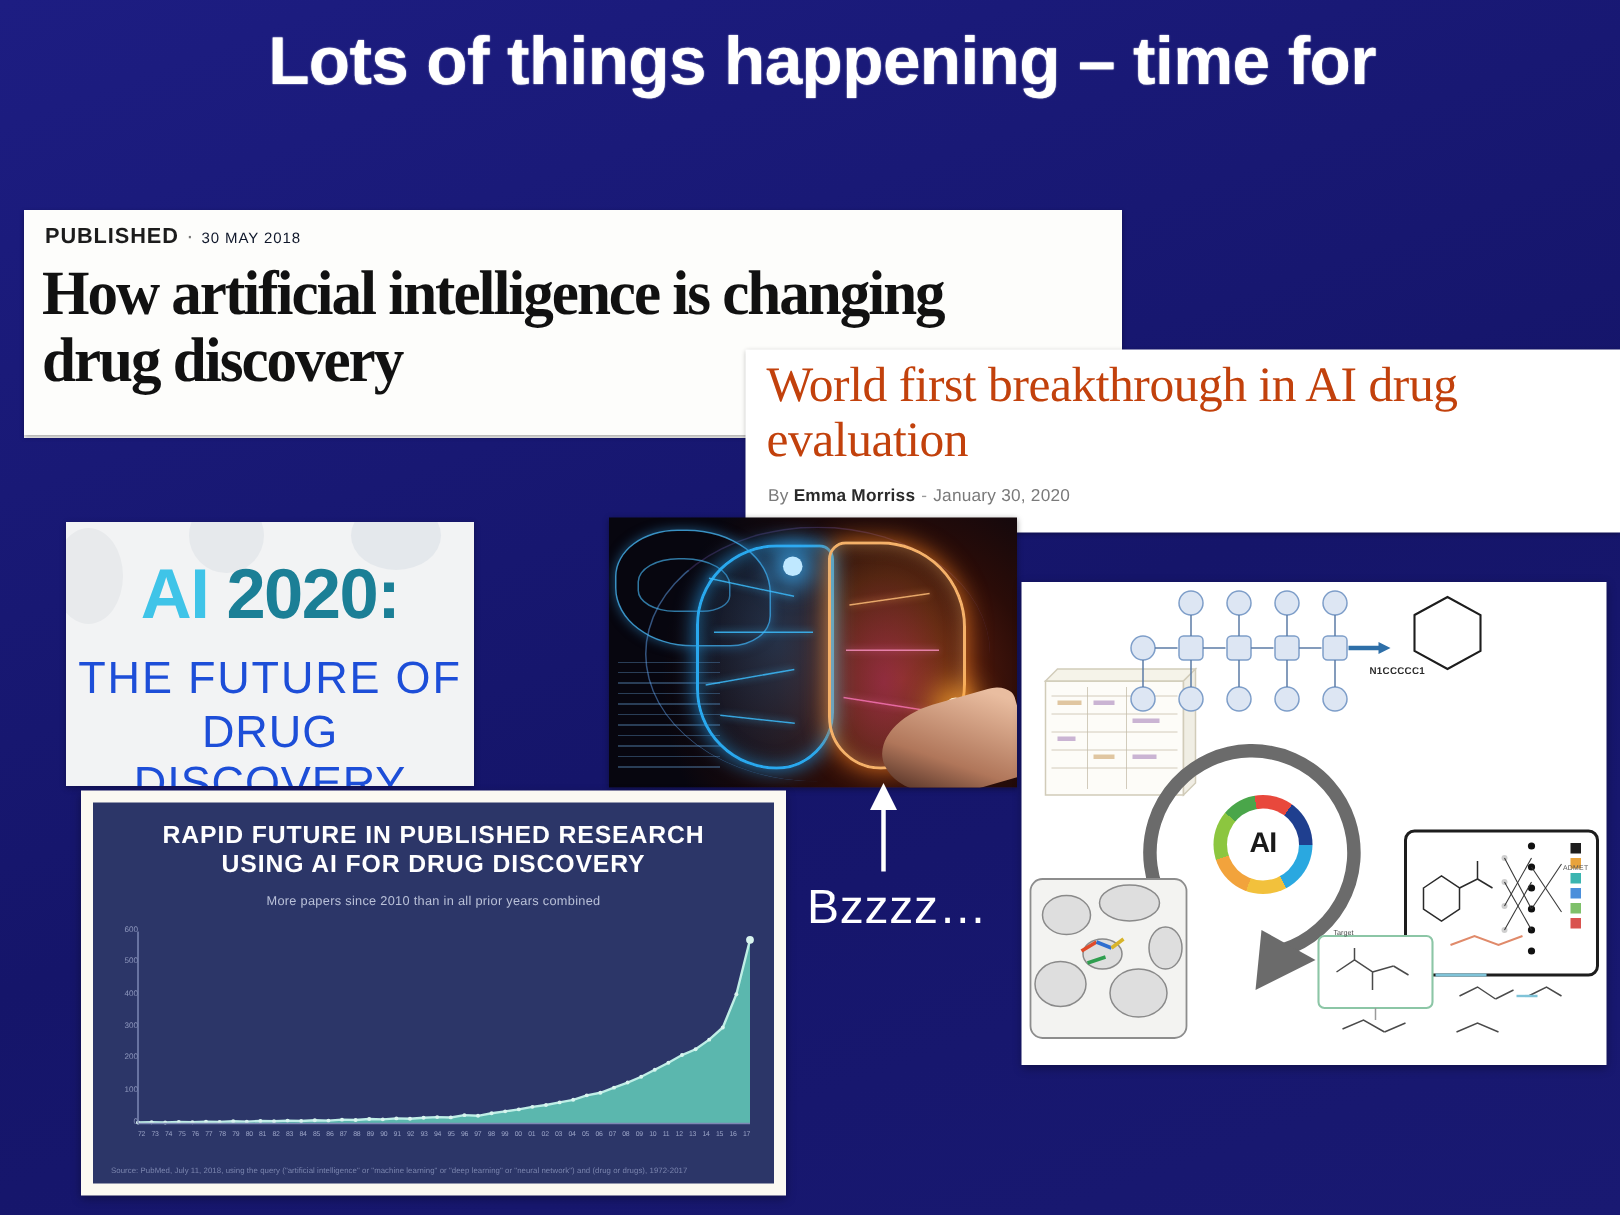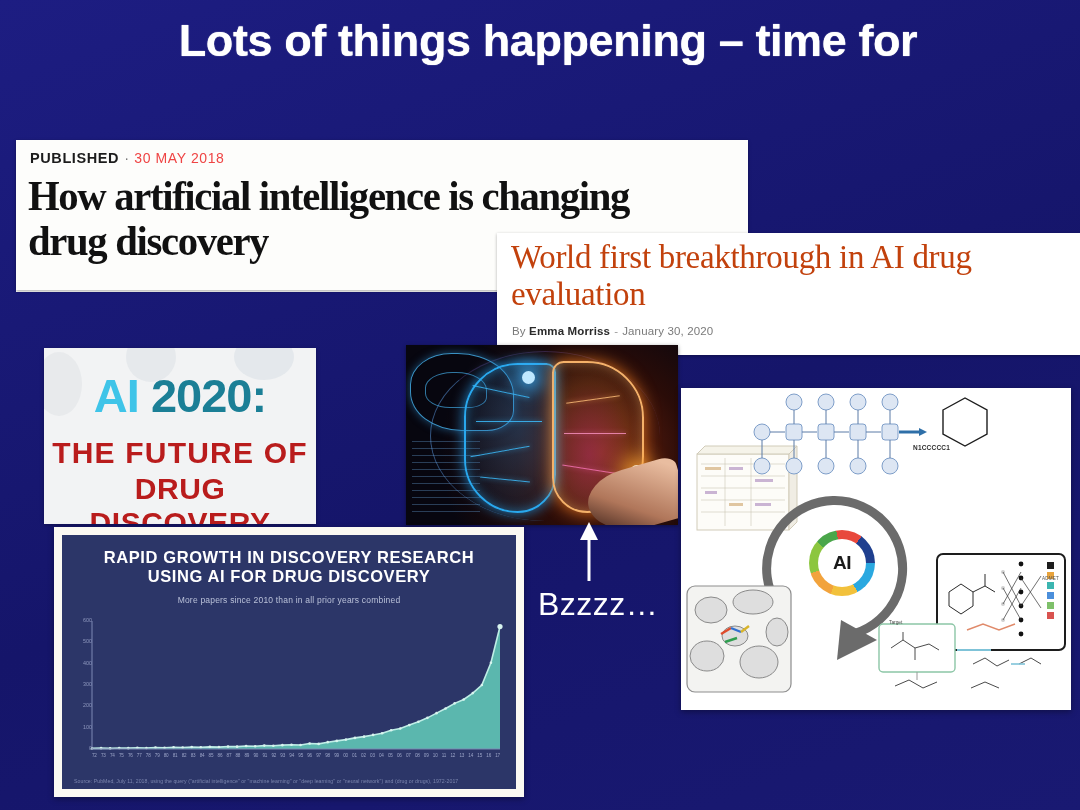--- a/index.html
+++ b/index.html
@@ -35,21 +35,21 @@
     background: #fdfdfb;
     box-shadow: 0 1px 3px rgba(0,0,0,.35);
     overflow: hidden;
   }
   #news-nature .kicker {
     position: absolute; left: 14px; top: 10px;
     font-size: 14.5px; color: #1c1c1c; letter-spacing: .3px;
   }
   #news-nature .kicker b { font-weight: bold; letter-spacing: .6px; }
   #news-nature .kicker .dot { color: #777; padding: 0 5px; }
-  #news-nature .kicker .date { color: #ef4444; font-size: 14px; letter-spacing: .6px; }
+  #news-nature .kicker .date { color: #0f172a; font-size: 10px; letter-spacing: .6px; }
   #news-nature .headline {
     position: absolute; left: 12px; top: 34px; right: 6px;
     font-family: "Liberation Serif", serif;
     font-weight: bold; font-size: 42px; line-height: 1.06;
     color: #111; letter-spacing: -1.4px;
     transform: scaleX(.97); transform-origin: left top;
   }
   #news-nature .hl-line { display: block; white-space: nowrap; }
   #nature-white-tail {
     position: absolute; left: 16px; top: 260px;
@@ -92,21 +92,21 @@
   #poster-ai2020 .b3 { width: 60px; height: 46px; left: 190px; top: -14px; background: #e4e8ec; }
   #poster-ai2020 .ai-line {
     position: absolute; left: 0; top: 24px; width: 100%;
     text-align: center; font-size: 47px; font-weight: bold;
     letter-spacing: -1px; line-height: 1;
   }
   #poster-ai2020 .ai-word { color: #3fc4e8; }
   #poster-ai2020 .yr-word { color: #1b7f96; }
   #poster-ai2020 .sub1, #poster-ai2020 .sub2 {
     position: absolute; left: 0; width: 100%; text-align: center;
-    color: #b91c1c; font-weight: bold; letter-spacing: 1.2px;
+    color: #1d4ed8; font-weight: normal; letter-spacing: 1.2px;
   }
   #poster-ai2020 .sub1 { top: 88px; font-size: 30px; }
   #poster-ai2020 .sub2 { top: 124px; font-size: 30px; letter-spacing: .6px; }
 
   
   #img-brain {
     position: absolute; left: 406px; top: 345px;
     width: 272px; height: 180px;
     overflow: hidden;
     background: radial-gradient(circle at 72% 60%, #6e2410 0%, #2a0c08 38%, #07060f 72%);
@@ -324,21 +324,21 @@
     <div class="trace tr-f"></div>
     <div class="trace tr-g"></div>
     <div class="spark-l"></div>
     <div class="spark-r"></div>
     <div class="finger"></div>
   </div>
 
   <div id="chart-card">
     <div id="chart-inner">
       <div class="c-title">
-        <span>RAPID GROWTH IN DISCOVERY RESEARCH</span>
+        <span>RAPID FUTURE IN PUBLISHED RESEARCH</span>
         <span>USING AI FOR DRUG DISCOVERY</span>
       </div>
       <div class="c-sub">More papers since 2010 than in all prior years combined</div>
       <div id="ylabels">
           <div style="top: 131px;">0</div>
           <div style="top: 109.667px;">100</div>
           <div style="top: 88.3333px;">200</div>
           <div style="top: 67px;">300</div>
           <div style="top: 45.6667px;">400</div>
           <div style="top: 24.3333px;">500</div>

